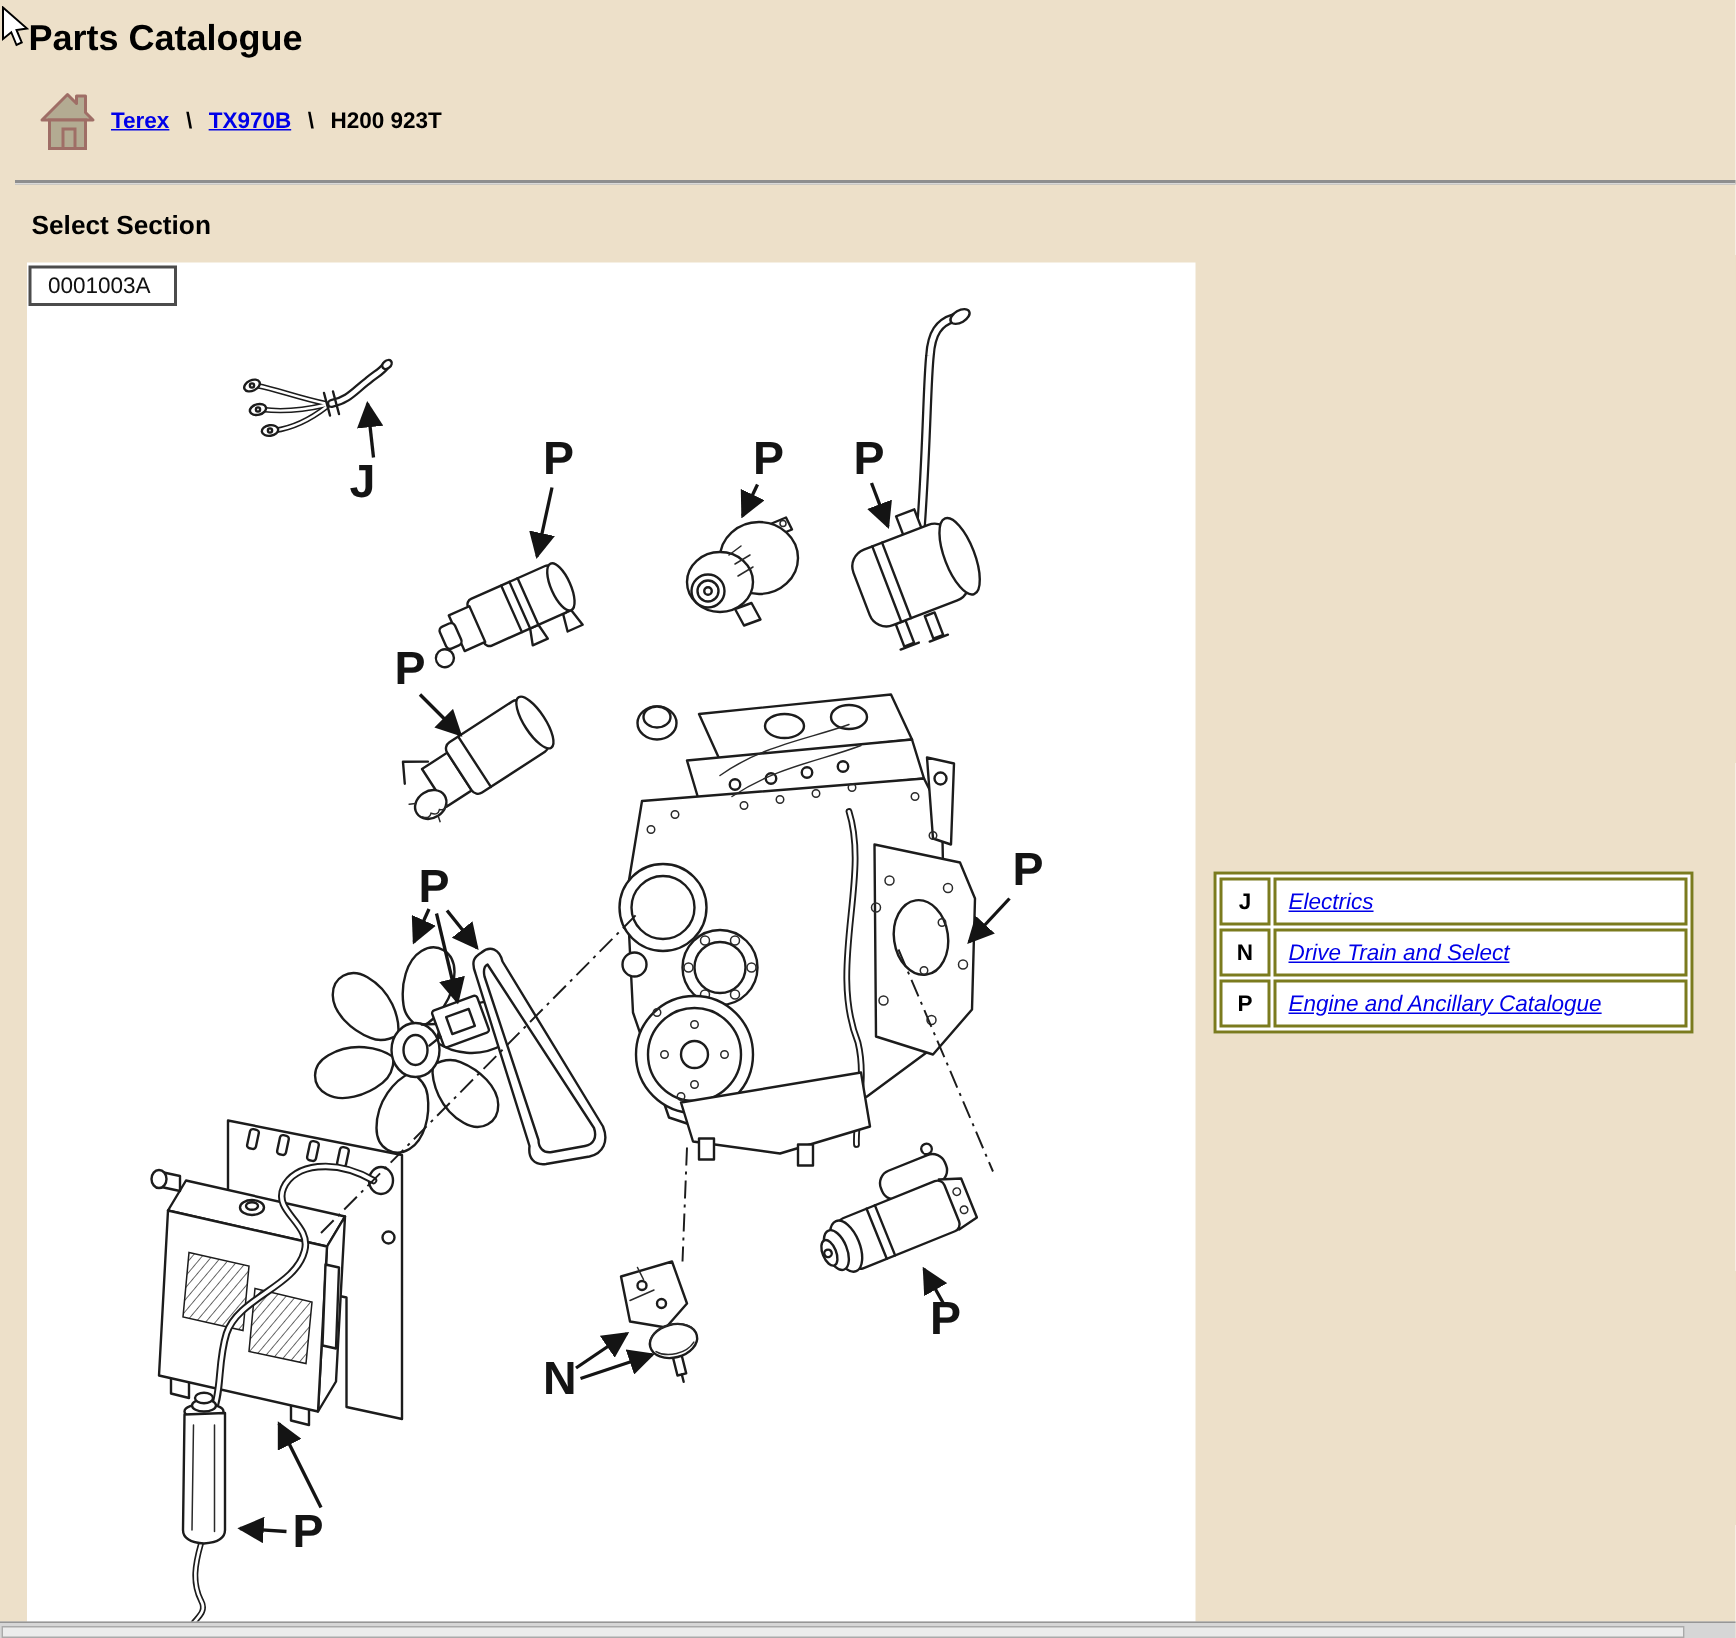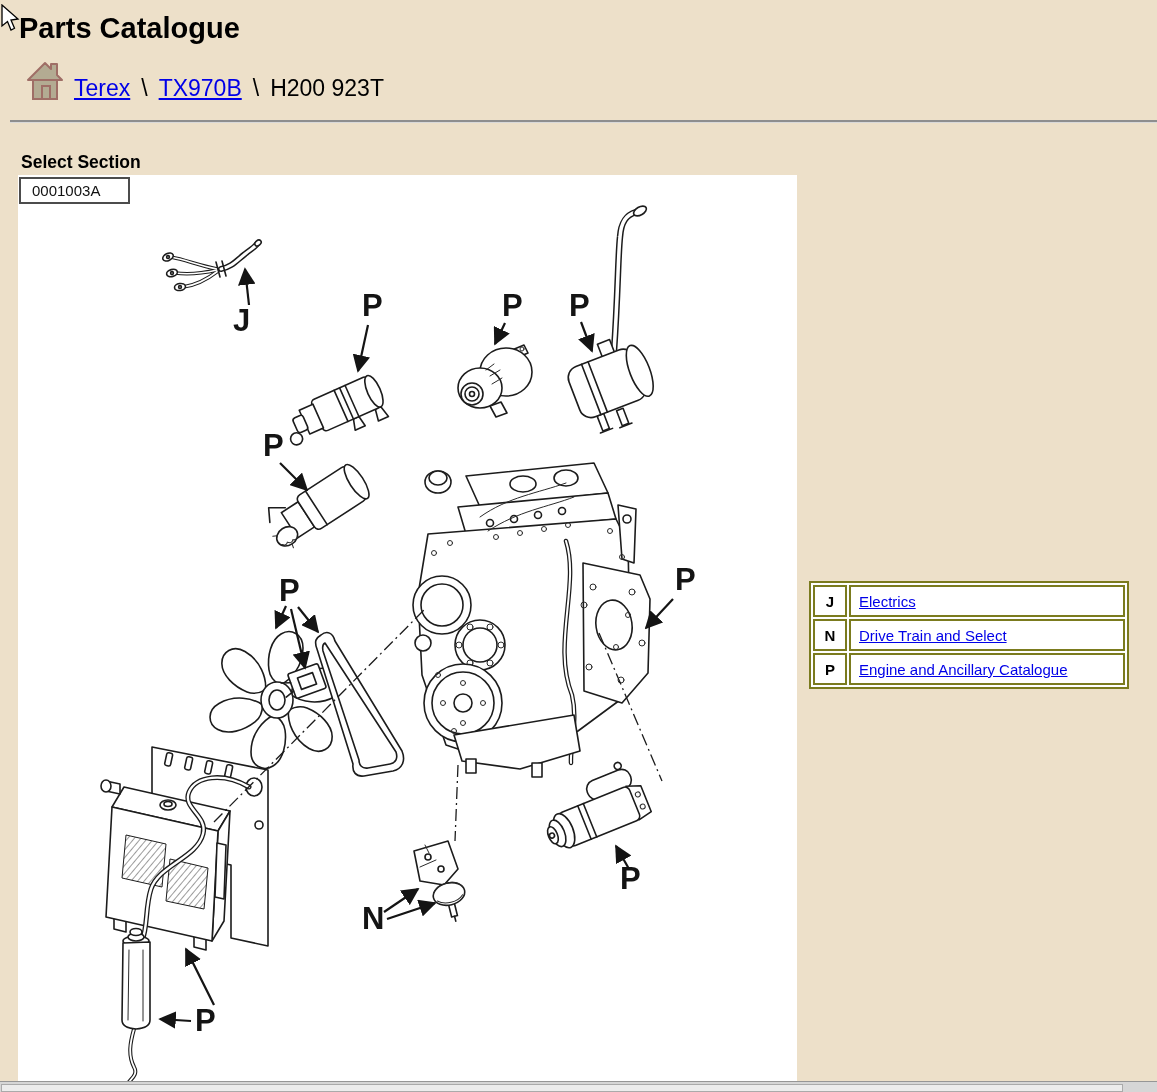--- a/index.html
+++ b/index.html
@@ -5,61 +5,61 @@
   html,body{margin:0;padding:0;}
   body{
     position:relative;
     width:1157px;height:1092px;
     background:#EDE0C9;
     font-family:"Liberation Sans", sans-serif;
     overflow:hidden;
   }
   .page-title{
     position:absolute;left:19px;top:12px;
-    font-size:29px;font-weight:bold;color:#000;
+    font-size:24px;font-weight:bold;color:#000;
   }
   .cursor{position:absolute;left:1px;top:4px;z-index:50;}
   .breadcrumb{
     position:absolute;left:25px;top:58px;
-    display:flex;align-items:flex-end;gap:9px;
-    font-size:23px;font-weight:normal;color:#000;
+    display:flex;align-items:center;gap:9px;
+    font-size:15px;font-weight:bold;color:#000;
   }
   .breadcrumb a{color:#0000E8;text-decoration:underline;}
   .crumb-sep{margin:0 2px;}
   hr.rule{
     position:absolute;left:10px;right:0;top:120px;margin:0;
     border:none;height:2px;
     background:#8e8e8e;border-bottom:1px solid #d9d9d9;
   }
   .section-heading{
-    position:absolute;left:21px;top:152px;
+    position:absolute;left:21px;top:140px;
     font-size:17.5px;font-weight:bold;color:#000;
   }
   .diagram-area{
     position:absolute;left:18px;top:175px;
     width:779px;height:908px;background:#fff;
   }
   .figure-id{
     position:absolute;left:1px;top:2px;
     border:2px solid #4c4c4c;background:#fff;
     font-size:15px;color:#111;
-    padding:3px 28px 3px 11px;
+    padding:3px 16px 3px 11px;
   }
   .legend{
     position:absolute;left:809px;top:581px;
     border-collapse:separate;border-spacing:2px;
     border:2px solid #7B7B1E;background:#fff;
   }
   .legend td{
     border:2px solid #7B7B1E;background:#fff;
     font-size:15px;height:26px;vertical-align:middle;
   }
   .legend td.code{width:28px;text-align:center;font-weight:bold;color:#000;}
   .legend td.lbl{width:256px;padding:0 8px;}
-  .legend a{color:#0000E8;text-decoration:underline;}
+  .legend a{color:#0000E8;text-decoration:underline;font-style:italic;}
   .hscroll{
     position:absolute;left:0;bottom:0;width:1157px;height:11px;
     background:#d6d6d6;border-top:1px solid #969696;box-sizing:border-box;
   }
   .hscroll .thumb{
     position:absolute;left:1px;top:2px;height:6px;width:1120px;
     background:#ececec;border:1px solid #aaaaaa;
   }
   
   .ln{fill:none;stroke:#1c1c1c;stroke-width:1.6;stroke-linejoin:round;stroke-linecap:round;}

